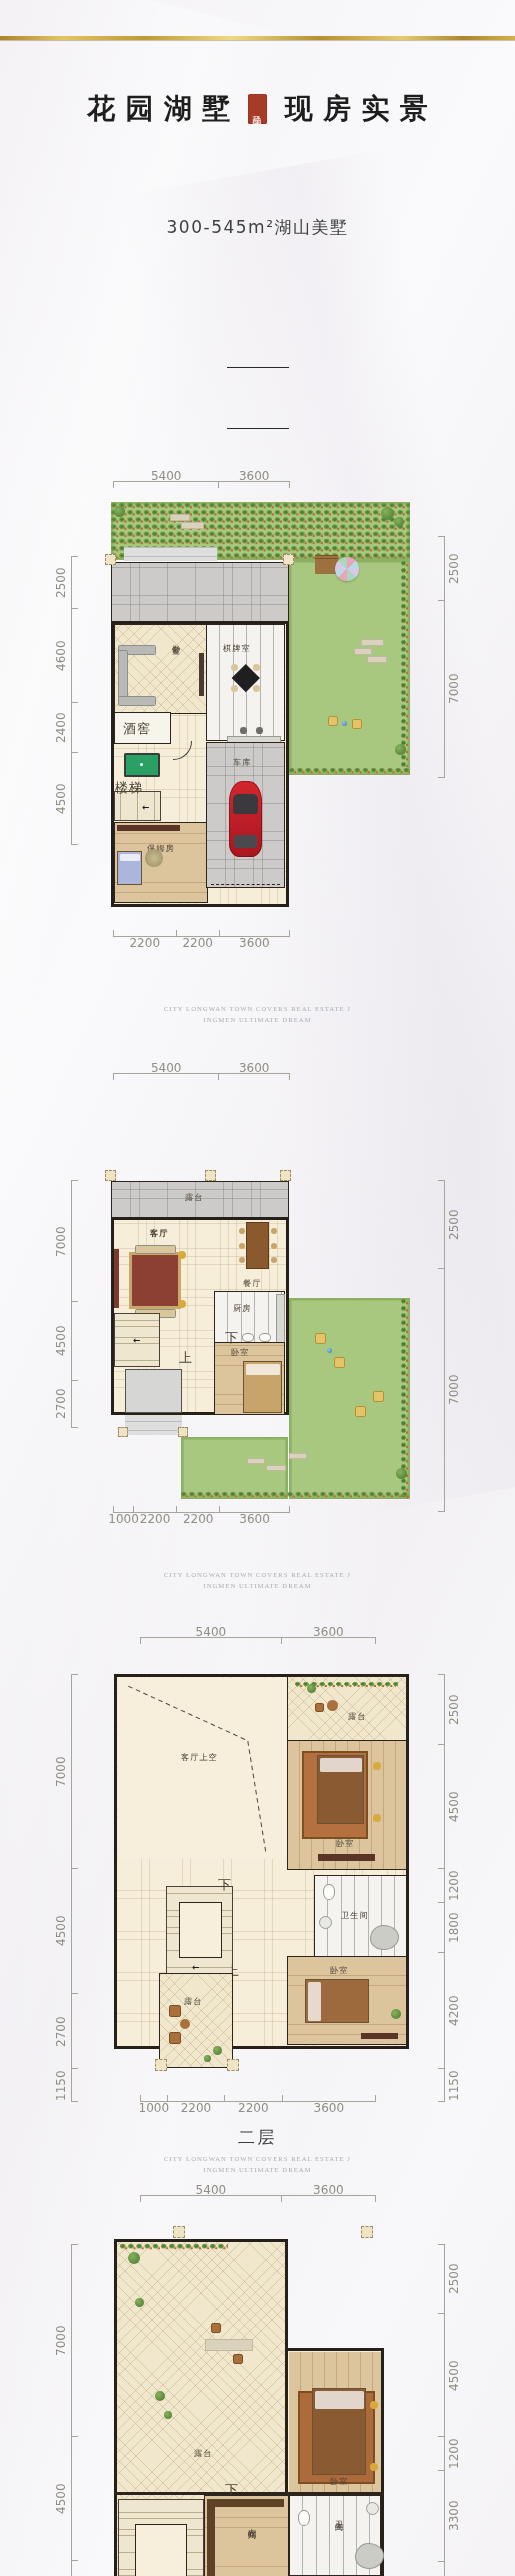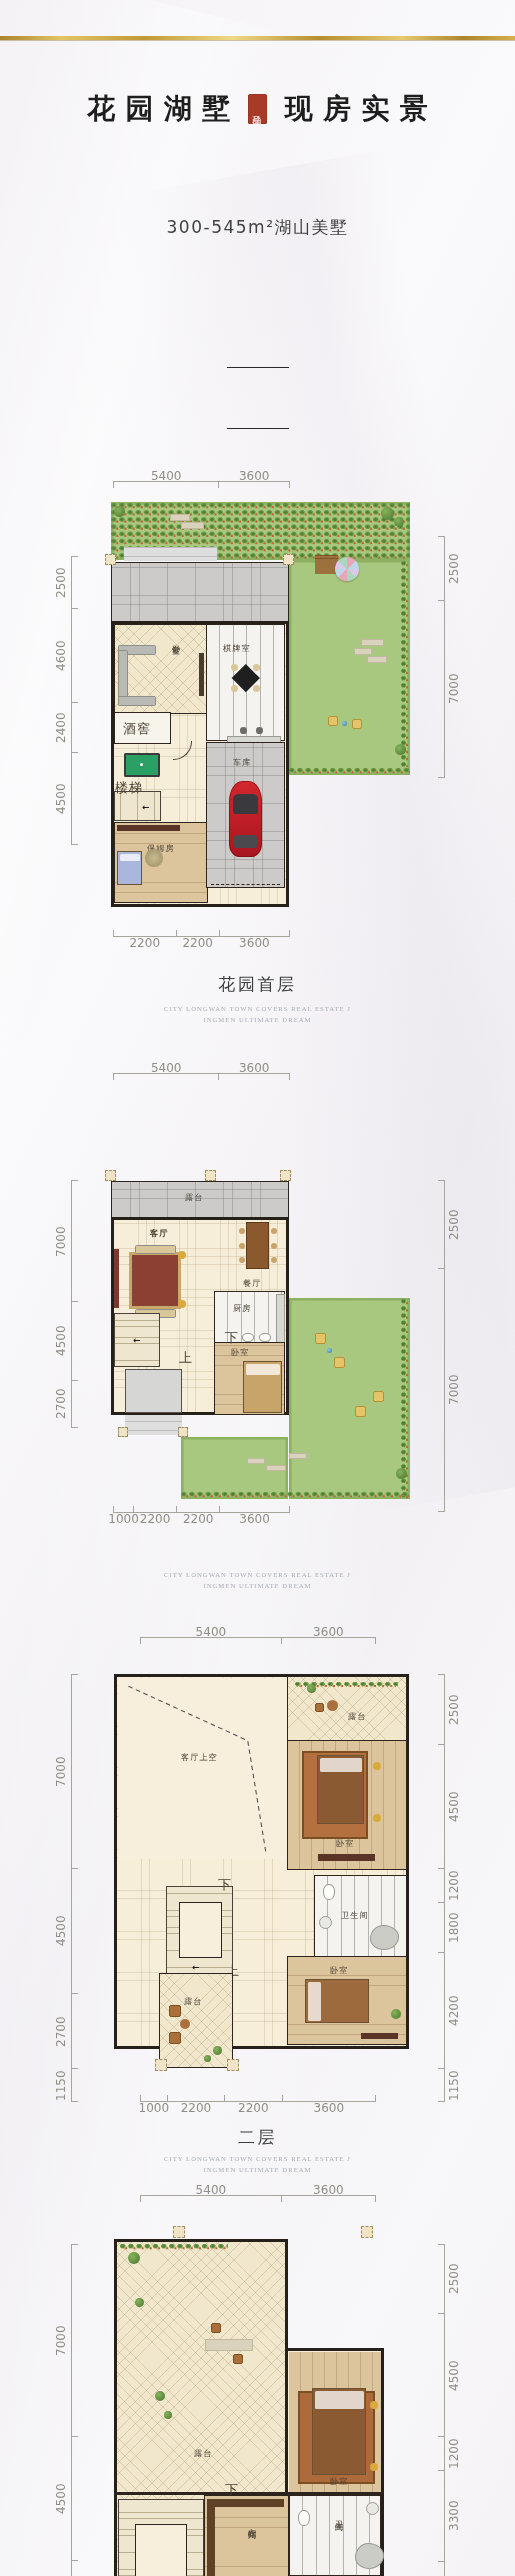--- a/index.html
+++ b/index.html
@@ -229,21 +229,20 @@
   <div class="bed" style="left:117px;top:851px;width:25px;height:34px;background:#aab6dc;">
       <div class="pil"></div>
     </div>
   <div class="dot" style="left:145px;top:849px;width:17.5px;height:17.5px;background:radial-gradient(circle,#cabc92,#9b8d63);"></div>
 
   <div class="room gray-grid" style="left:206px;top:742px;width:79px;height:146px;"></div>
   <span class="rlabel" style="left:233px;top:757px;">车库</span>
   <div class="car" style="left:229px;top:781px;width:33px;height:76px;"></div>
   <div class="dashline" style="left:211px;top:884px;width:69px;"></div>
 
-  <div class="ctr cap-cn" style="top:973px;">花园首层</div>
   <div class="ctr cap-en" style="top:1004px;">
     <span>CITY LONGWAN TOWN COVERS REAL ESTATE J</span><br>
     <span>INGMEN ULTIMATE DREAM</span>
   </div>
 
   <div class="dim-chain h line-top labels-above" style="left:113px;top:1073px;width:177px;">
       <div class="seg" style="flex-grow: 5400;">
         <span>5400</span>
       </div>
       <div class="seg last" style="flex-grow: 3600;">

